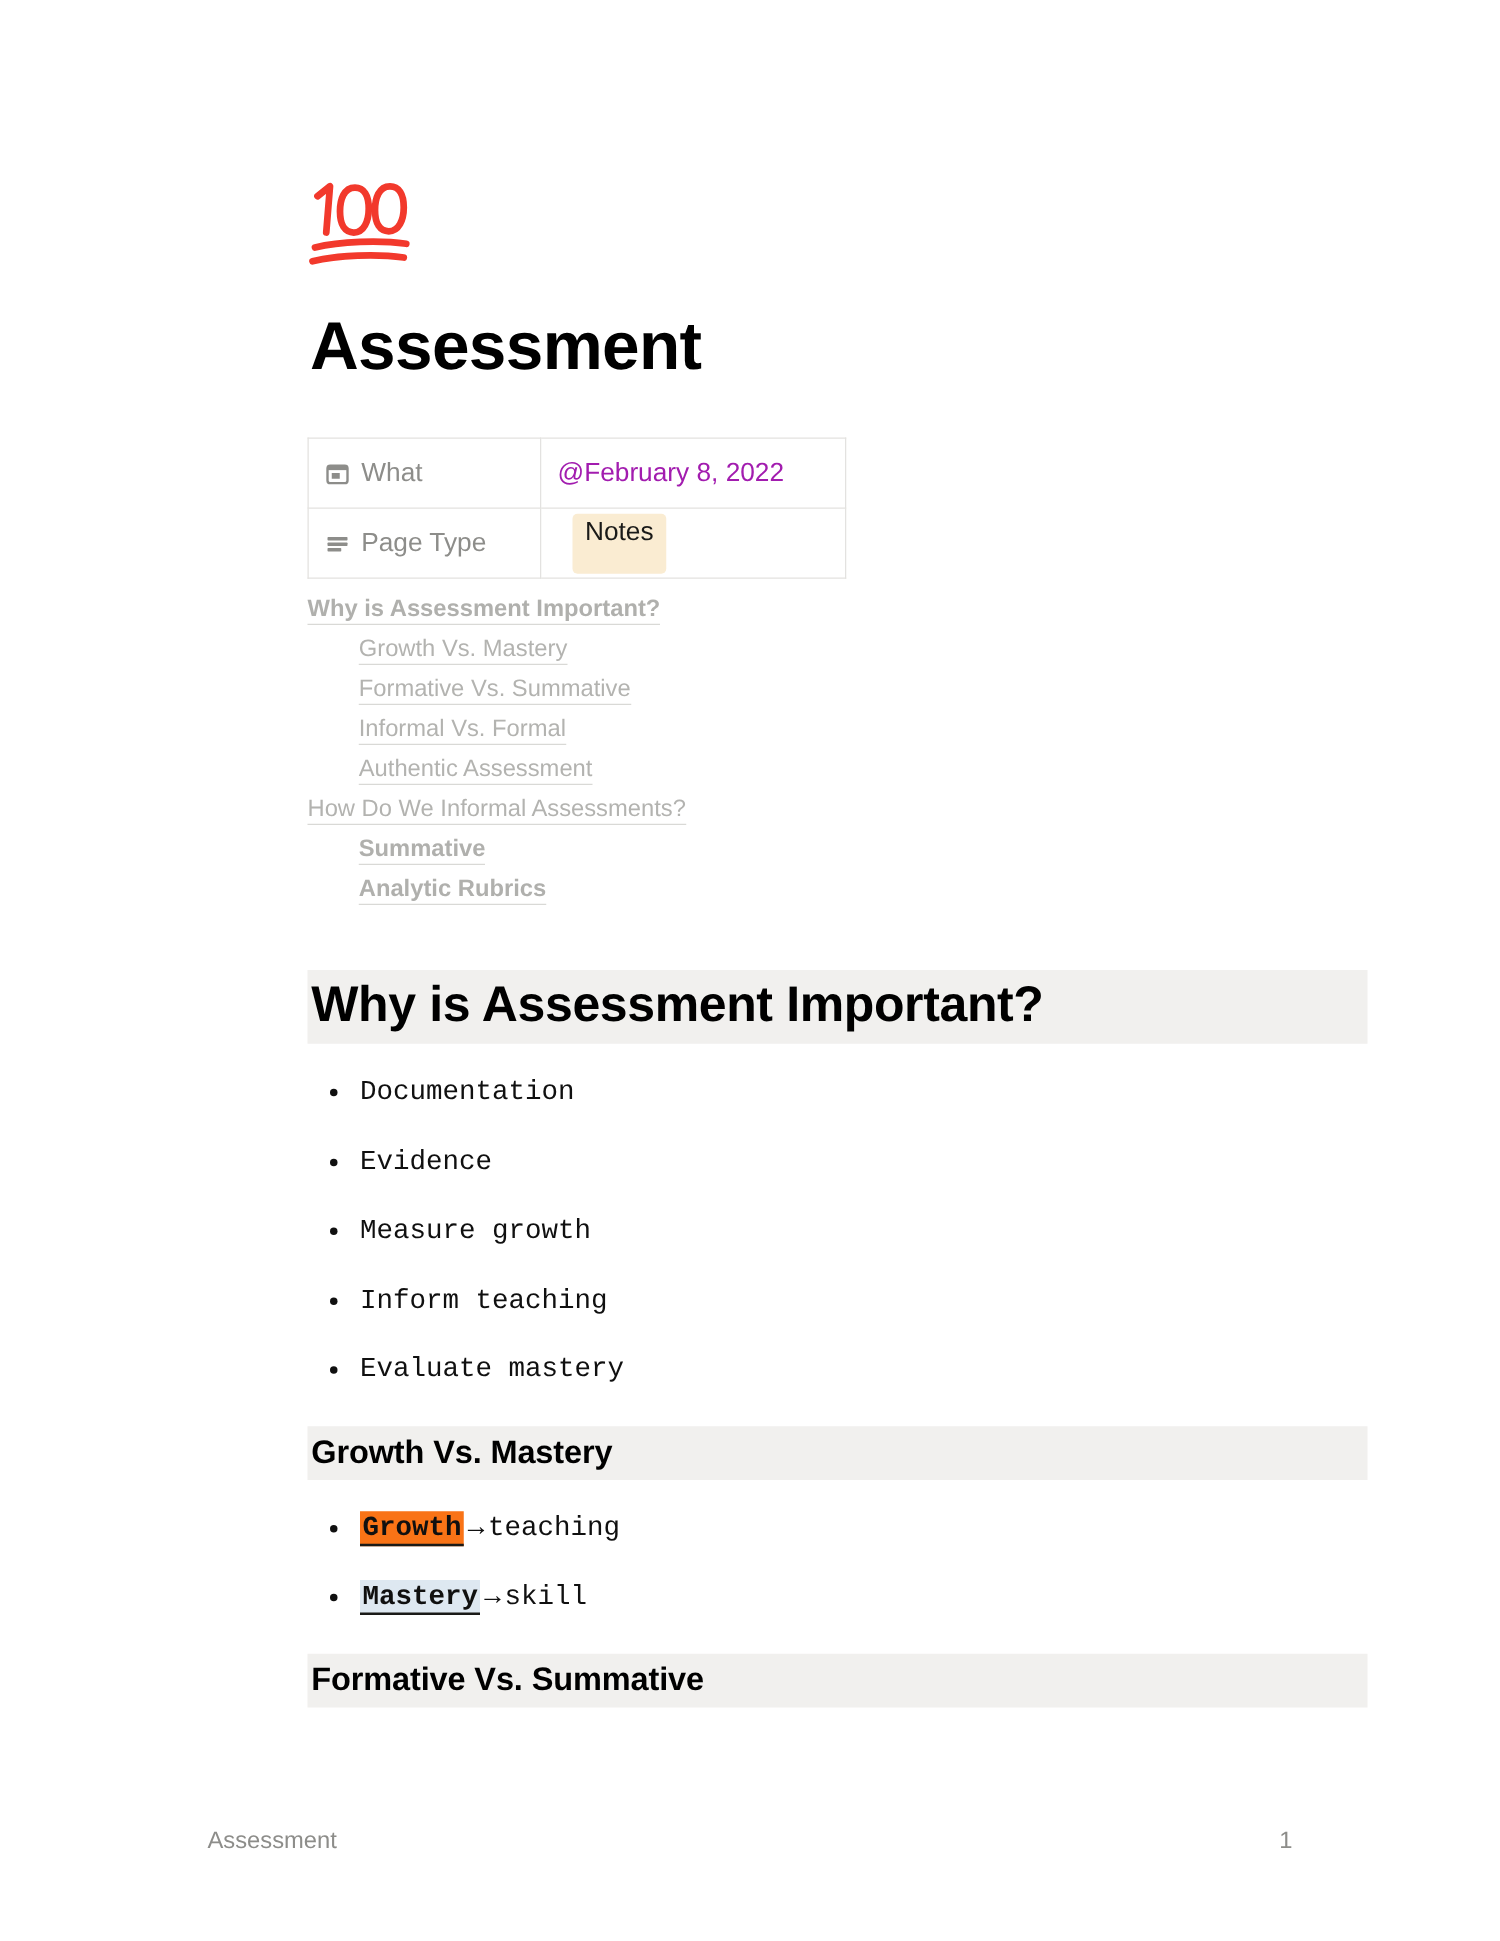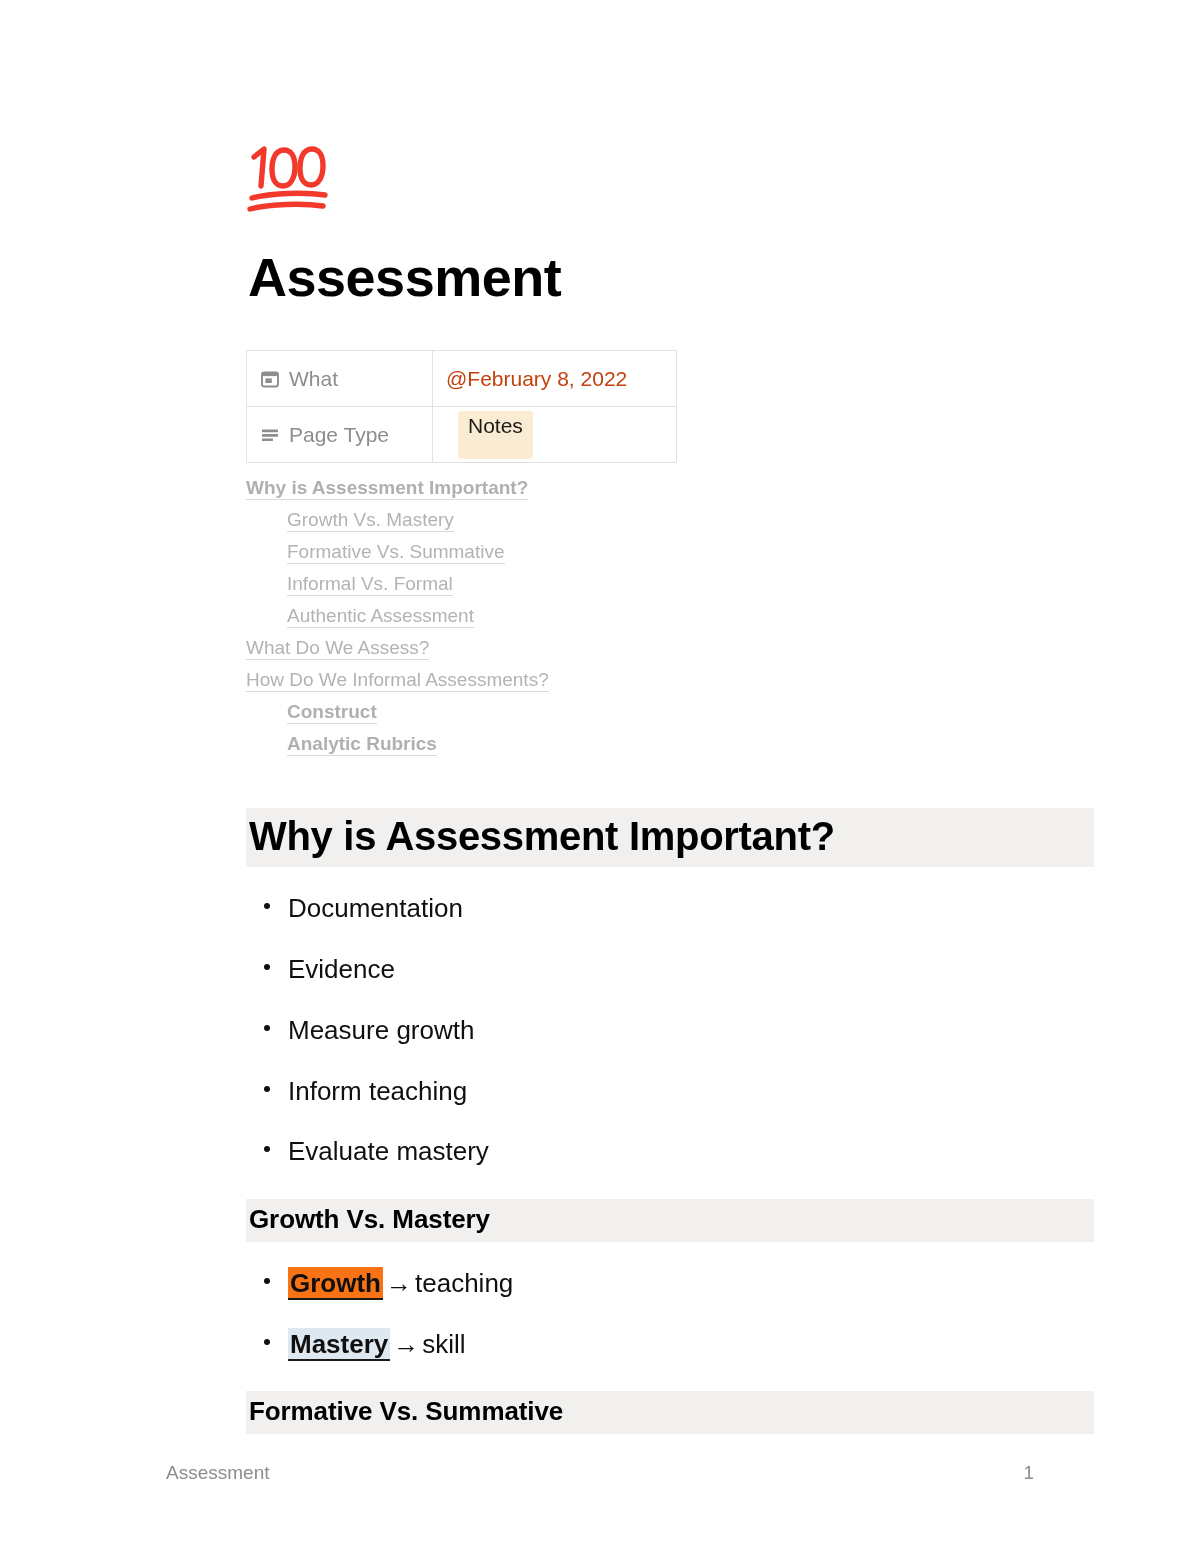--- a/index.html
+++ b/index.html
@@ -78,21 +78,21 @@
     white-space: nowrap;
   }
   .prop-icon {
     width: 20px;
     height: 20px;
     flex: 0 0 20px;
     display: block;
   }
   .prop-val-text {
     font-size: 21px;
-    color: #c2410c;
+    color: #a21caf;
     white-space: nowrap;
   }
   .tag-pill {
     display: inline-block;
     background: #faecd2;
     border-radius: 4px;
     padding: 3px 10px 21px 10px;
     font-size: 21px;
     color: #1a1a18;
     line-height: 1.15;
@@ -153,24 +153,25 @@
 
   
   ul.bullets {
     list-style: none;
     margin: 0;
     padding: 0;
   }
   ul.bullets li {
     position: relative;
     padding-left: 42px;
-    font-size: 26px;
+    font-size: 22px;
     line-height: 1.3;
     color: #101010;
     margin-top: 27px;
+    font-family: Liberation Mono, monospace;
   }
   ul.bullets li:first-child { margin-top: 25px; }
   ul.bullets li::before {
     content: "";
     position: absolute;
     left: 18px;
     top: 11px;
     width: 6px;
     height: 6px;
     border-radius: 50%;
@@ -259,23 +260,22 @@
         </tr>
       </tbody>
     </table>
 
     <nav class="toc">
       <a class="toc-item level-1 bold" href="#"><span class="toc-text">Why is Assessment Important?</span></a>
       <a class="toc-item level-2" href="#"><span class="toc-text">Growth Vs. Mastery</span></a>
       <a class="toc-item level-2" href="#"><span class="toc-text">Formative Vs. Summative</span></a>
       <a class="toc-item level-2" href="#"><span class="toc-text">Informal Vs. Formal</span></a>
       <a class="toc-item level-2" href="#"><span class="toc-text">Authentic Assessment</span></a>
-      <a class="toc-item level-1" href="#"><span class="toc-text">What Do We Assess?</span></a>
       <a class="toc-item level-1" href="#"><span class="toc-text">How Do We Informal Assessments?</span></a>
-      <a class="toc-item level-2 bold" href="#"><span class="toc-text">Construct</span></a>
+      <a class="toc-item level-2 bold" href="#"><span class="toc-text">Summative</span></a>
       <a class="toc-item level-2 bold" href="#"><span class="toc-text">Analytic Rubrics</span></a>
     </nav>
 
     <div class="h1-band">
       <h1>Why is Assessment Important?</h1>
     </div>
     <ul class="bullets">
       <li>Documentation</li>
       <li>Evidence</li>
       <li>Measure growth</li>

